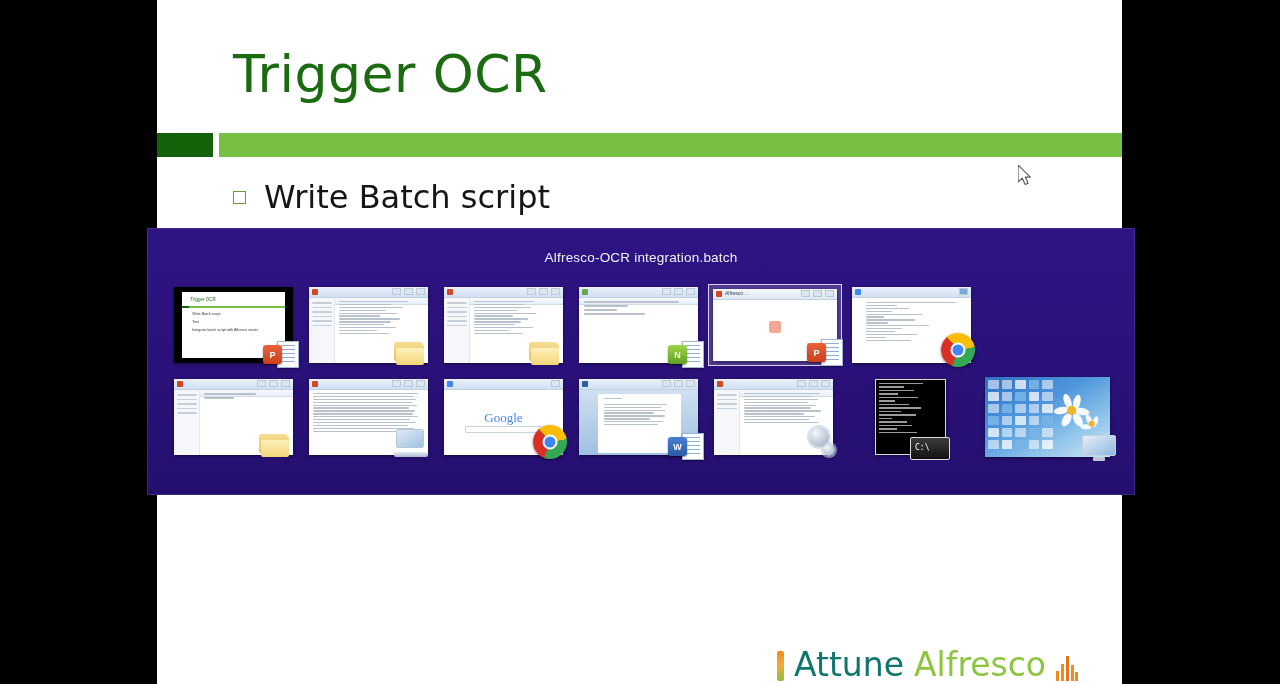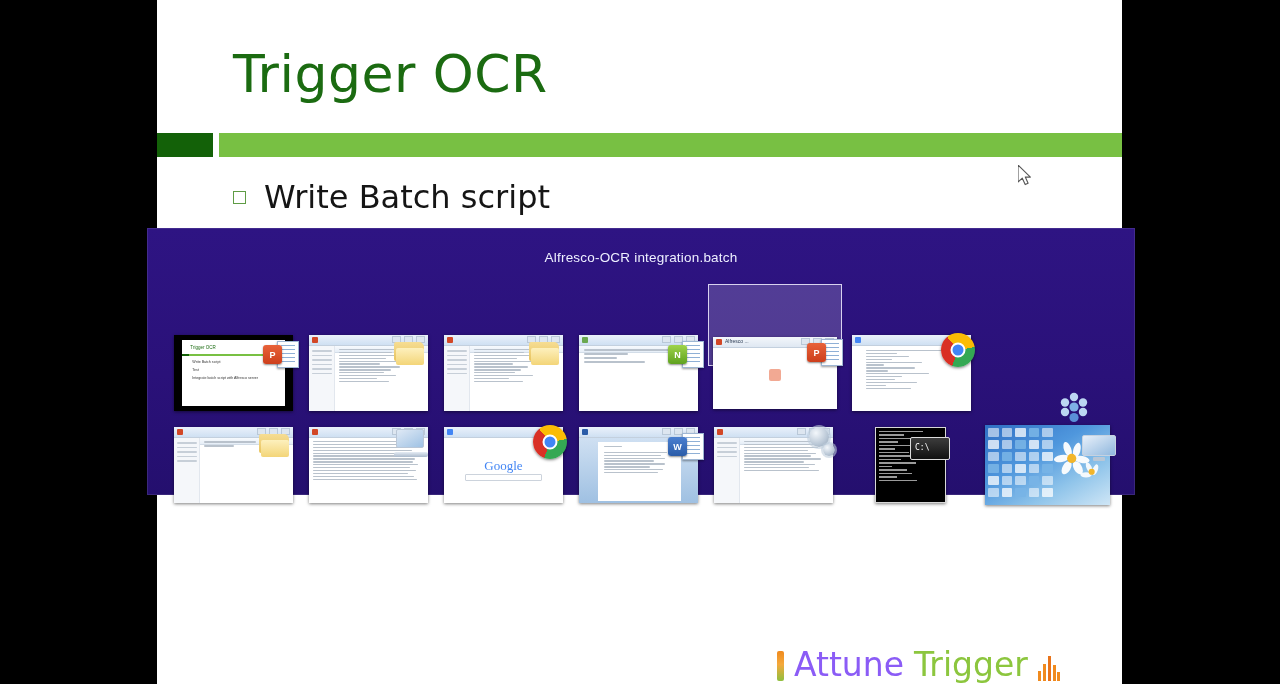--- a/index.html
+++ b/index.html
@@ -76,21 +76,21 @@
     white-space: nowrap;
   }
   .logo-mark-left {
     width: 7px; height: 30px;
     background: linear-gradient(180deg,#f08a1e 0%, #f4a93c 45%, #8fbf3f 100%);
     border-radius: 2px;
     margin-bottom: 3px;
   }
   .logo-word-1 {
     font-family: "DejaVu Sans", sans-serif;
-    font-size: 33px; color: #8b5cf6;
+    font-size: 33px; color: #0f766e;
   }
   .logo-word-2 {
     font-family: "DejaVu Sans", sans-serif;
     font-size: 33px; color: #8cc63e;
   }
   .logo-mark-right {
     position: relative;
     width: 22px; height: 28px;
     margin-bottom: 3px;
   }
@@ -138,21 +138,20 @@
     padding: 4px;
     background: rgba(255,255,255,0.18);
     border: 1px solid rgba(240,235,255,0.85);
   }
   .thumb-inner {
     position: relative;
     width: 100%; height: 100%;
     background: #ffffff;
     overflow: hidden;
     box-shadow: 0 1px 3px rgba(0,0,0,.5);
-    margin-top: 48px;
   }
 
   
   .w-title {
     height: 11px;
     background: linear-gradient(180deg,#f3f7fb,#dfe8f2);
     border-bottom: 1px solid #c3d0de;
     position: relative;
   }
   .w-title.blue { background: linear-gradient(180deg,#eaf1fb,#cfe0f2); }
@@ -283,21 +282,21 @@
     <div class="rule-light"></div>
 
     <div class="bullet-row">
       <span class="bullet-marker"></span>
       <span class="bullet-text">Write Batch script</span>
     </div>
 
     <div class="logo">
       <span class="logo-mark-left"></span>
       <span class="logo-word-1">Attune</span>
-      <span class="logo-word-2">Trigger</span>
+      <span class="logo-word-2">Alfresco</span>
       <span class="logo-mark-right">
         <i></i>
           <i></i>
           <i></i>
           <i></i>
           <i></i>
       </span>
     </div>
   </div>
 

